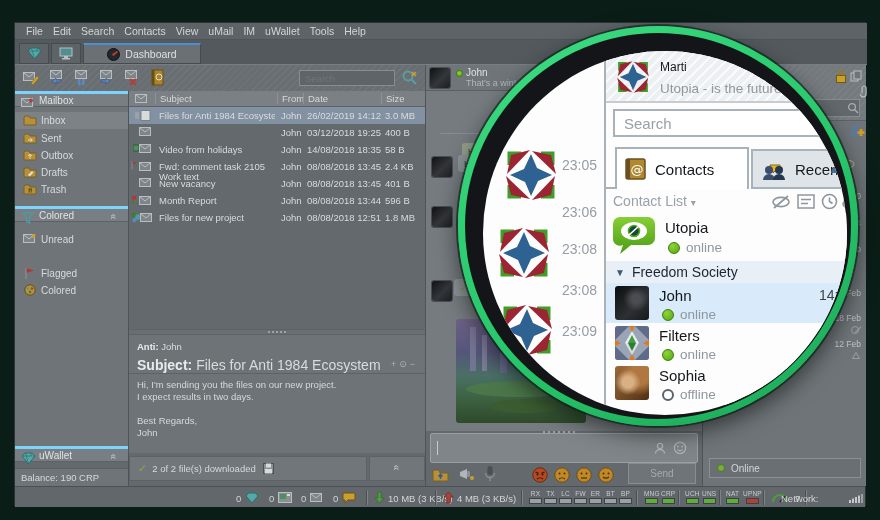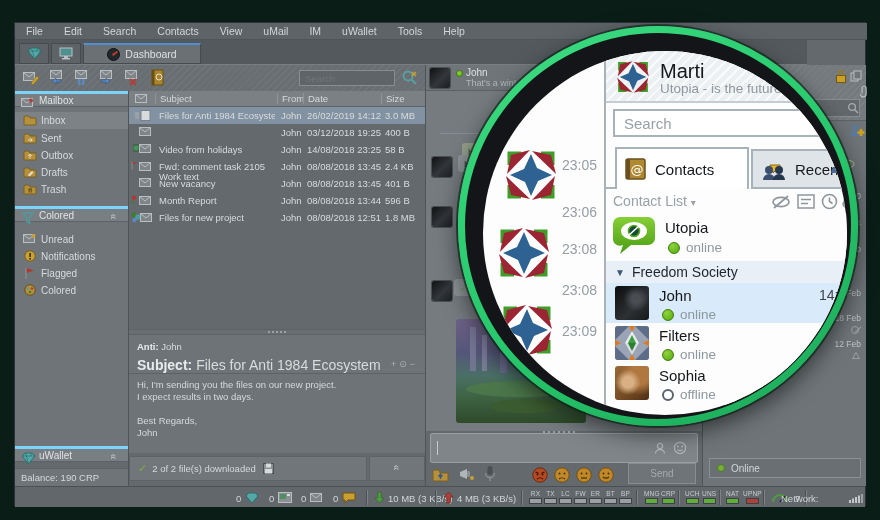--- a/index.html
+++ b/index.html
@@ -2,22 +2,22 @@
 <html><head>
 <meta charset="utf-8">
 <style>
   html,body{margin:0;padding:0;}
   body{width:880px;height:520px;background:#0b1d17;position:relative;overflow:hidden;
        font-family:"Liberation Sans","DejaVu Sans",sans-serif;-webkit-font-smoothing:antialiased;}
   .ab{position:absolute;}
   .nw{white-space:nowrap;}
   
   .window{left:14px;top:22px;width:852px;height:484px;background:#63696d;border:1px solid #2c3336;box-sizing:border-box;}
-  .menubar{left:0;top:0;width:852px;height:17px;background:#5d6367;border-bottom:1px solid #4e5458;display:flex;align-items:center;gap:21px;padding-left:11px;box-sizing:border-box;font-size:10.5px;color:#d2d6d7;}
-  .tabbar{left:0;top:17px;width:792px;height:25px;background:#53595d;border-bottom:1px solid #787e82;box-sizing:border-box;}
+  .menubar{left:0;top:0;width:852px;height:17px;background:#5d6367;border-bottom:1px solid #4e5458;display:flex;align-items:center;gap:10px;padding-left:11px;box-sizing:border-box;font-size:10.5px;color:#d2d6d7;}
+  .tabbar{left:0;top:17px;width:852px;height:25px;background:#53595d;border-bottom:1px solid #787e82;box-sizing:border-box;}
   .tab{position:absolute;top:3px;height:21px;background:#5d6367;border:1px solid #454b4f;box-sizing:border-box;display:flex;align-items:center;justify-content:center;gap:5px;}
   .tab.active{background:#6a7074;border-top:2px solid #4d8fd1;color:#dde0e1;font-size:10.5px;}
   .toolbar{left:0;top:42px;width:410px;height:26px;background:#686e72;background-image:repeating-linear-gradient(135deg,rgba(255,255,255,.05) 0 1px,transparent 1px 5px);}
   .vdiv{background:#4e5458;width:1px;}
   .sidebar{left:0;top:68px;width:113px;height:355px;background:#6e7478;}
   .sideitem{position:absolute;left:0;width:113px;height:17px;font-size:10px;color:#d8dbdc;display:flex;align-items:center;}
   .sideitem .lbl{margin-left:26px;}
   .sidehdr{position:absolute;left:0;width:113px;height:16px;background:#787e82;border-top:3px solid #7dd3fc;border-bottom:1px solid #5c6266;box-sizing:border-box;font-size:10px;color:#e0e3e4;display:flex;align-items:center;}
   .sidehdr .lbl{margin-left:24px;}
   .listhdr{left:114px;top:68px;width:296px;height:16px;background:#7a8084;border-bottom:1px solid #5c6266;box-sizing:border-box;font-size:9.5px;color:#d6d9da;}
@@ -200,28 +200,20 @@
       <span class="lbl">Colored</span>
       <span class="ab chev" style="left:96px;top:2px;">«</span>
     </div>
     <div class="sideitem" style="top:140px;">
       <svg class="ab" style="left:8px;top:3px;" width="14" height="11">
           <use href="#envico"></use>
           <circle cx="10.5" cy="2" r="2" fill="#c8a030"></circle>
         </svg>
       <span class="lbl">Unread</span>
     </div>
-    <div class="sideitem" style="top:157px;">
-      <svg class="ab" style="left:9px;top:2px;" width="12" height="12">
-          <circle cx="6" cy="6" r="5.2" fill="#c9a032" stroke="#7c6018"></circle>
-          <rect x="5.3" y="3" width="1.6" height="4" fill="#3a2e08"></rect>
-          <rect x="5.3" y="8" width="1.6" height="1.6" fill="#3a2e08"></rect>
-        </svg>
-      <span class="lbl">Notifications</span>
-    </div>
     <div class="sideitem" style="top:174px;">
       <svg class="ab" style="left:9px;top:2px;" width="12" height="13">
           <path d="M2,1 L10,3.5 L2,6 Z" fill="#b03830"></path>
           <rect x="1.4" y="1" width="1.2" height="11" fill="#8a9094"></rect>
         </svg>
       <span class="lbl">Flagged</span>
     </div>
     <div class="sideitem" style="top:191px;">
       <svg class="ab" style="left:9px;top:2px;" width="12" height="12">
           <circle cx="6" cy="6" r="5.2" fill="#b5913c" stroke="#6a5010"></circle>
@@ -275,21 +267,21 @@
     <span class="mcell nw" style="left:178px;">03/12/2018 19:25</span>
     <span class="mcell" style="left:256px;">400 B</span>
   </div>
   <div class="ab mrow" style="top:118px;">
     <svg class="mcell" style="left:4px;" width="19" height="10">
         <rect x="0" y="1" width="6" height="6" fill="#4f8f5f" stroke="#2c5c34"></rect>
         <use href="#envico" x="6" y="0"></use>
       </svg>
     <span class="mcell nw" style="left:30px;">Video from holidays</span>
     <span class="mcell" style="left:152px;">John</span>
-    <span class="mcell nw" style="left:178px;">14/08/2018 23:25</span>
+    <span class="mcell nw" style="left:178px;">14/08/2018 18:35</span>
     <span class="mcell" style="left:256px;">58 B</span>
   </div>
   <div class="ab mrow" style="top:135px;">
     <svg class="mcell" style="left:2px;" width="21" height="11">
         <path d="M1,0.5 L6,2 L1,3.5 Z" fill="#b03830"></path>
         <rect x="0.6" y="0.5" width="0.9" height="8" fill="#8a9094"></rect>
         <use href="#envico" x="8" y="1"></use>
       </svg>
     <span class="mcell nw" style="left:30px;">Fwd: comment task 2105</span>
     <span class="mcell" style="left:152px;">John</span>
@@ -629,21 +621,21 @@
           <use href="#usticker"></use>
         </svg>
       <span class="mg-time" style="left:79px;top:272px;">23:09</span>
 
       <div class="ab" style="left:121px;top:0;width:2px;height:364px;background:#aab2b8;"></div>
 
       <div class="ab" style="left:123px;top:0;width:241px;height:52px;background:#edf0f3;background-image:repeating-linear-gradient(135deg,rgba(255,255,255,.7) 0 2px,transparent 2px 7px);border-bottom:2px solid #c6cdd2;box-sizing:border-box;"></div>
       <svg class="ab" style="left:131px;top:7px;" width="38" height="38" viewBox="0 0 60 60">
           <use href="#usticker"></use>
         </svg>
-      <span class="mg-name" style="left:177px;top:9px;font-size:20px;">Marti</span>
+      <span class="mg-name" style="left:177px;top:9px;font-size:12px;">Marti</span>
       <span class="mg-status" style="left:177px;top:30px;">Utopia - is the future</span>
 
       <div class="ab" style="left:130px;top:58px;width:234px;height:28px;background:#ffffff;border:2px solid #a8b2ba;box-sizing:border-box;display:flex;align-items:center;">
         <span style="margin-left:9px;font-size:15px;color:#97a0a6;">Search</span>
       </div>
 
       <div class="tabbox" style="left:132px;top:96px;width:134px;height:42px;background:#ffffff;border:2px solid #a8b2ba;border-bottom:none;">
         <svg width="22" height="24">
             <rect x="1" y="2" width="19" height="20" rx="2" fill="#b08830" stroke="#6a5020" stroke-width="1.5"></rect>
             <rect x="1" y="2" width="4" height="20" fill="#6a5020"></rect>

